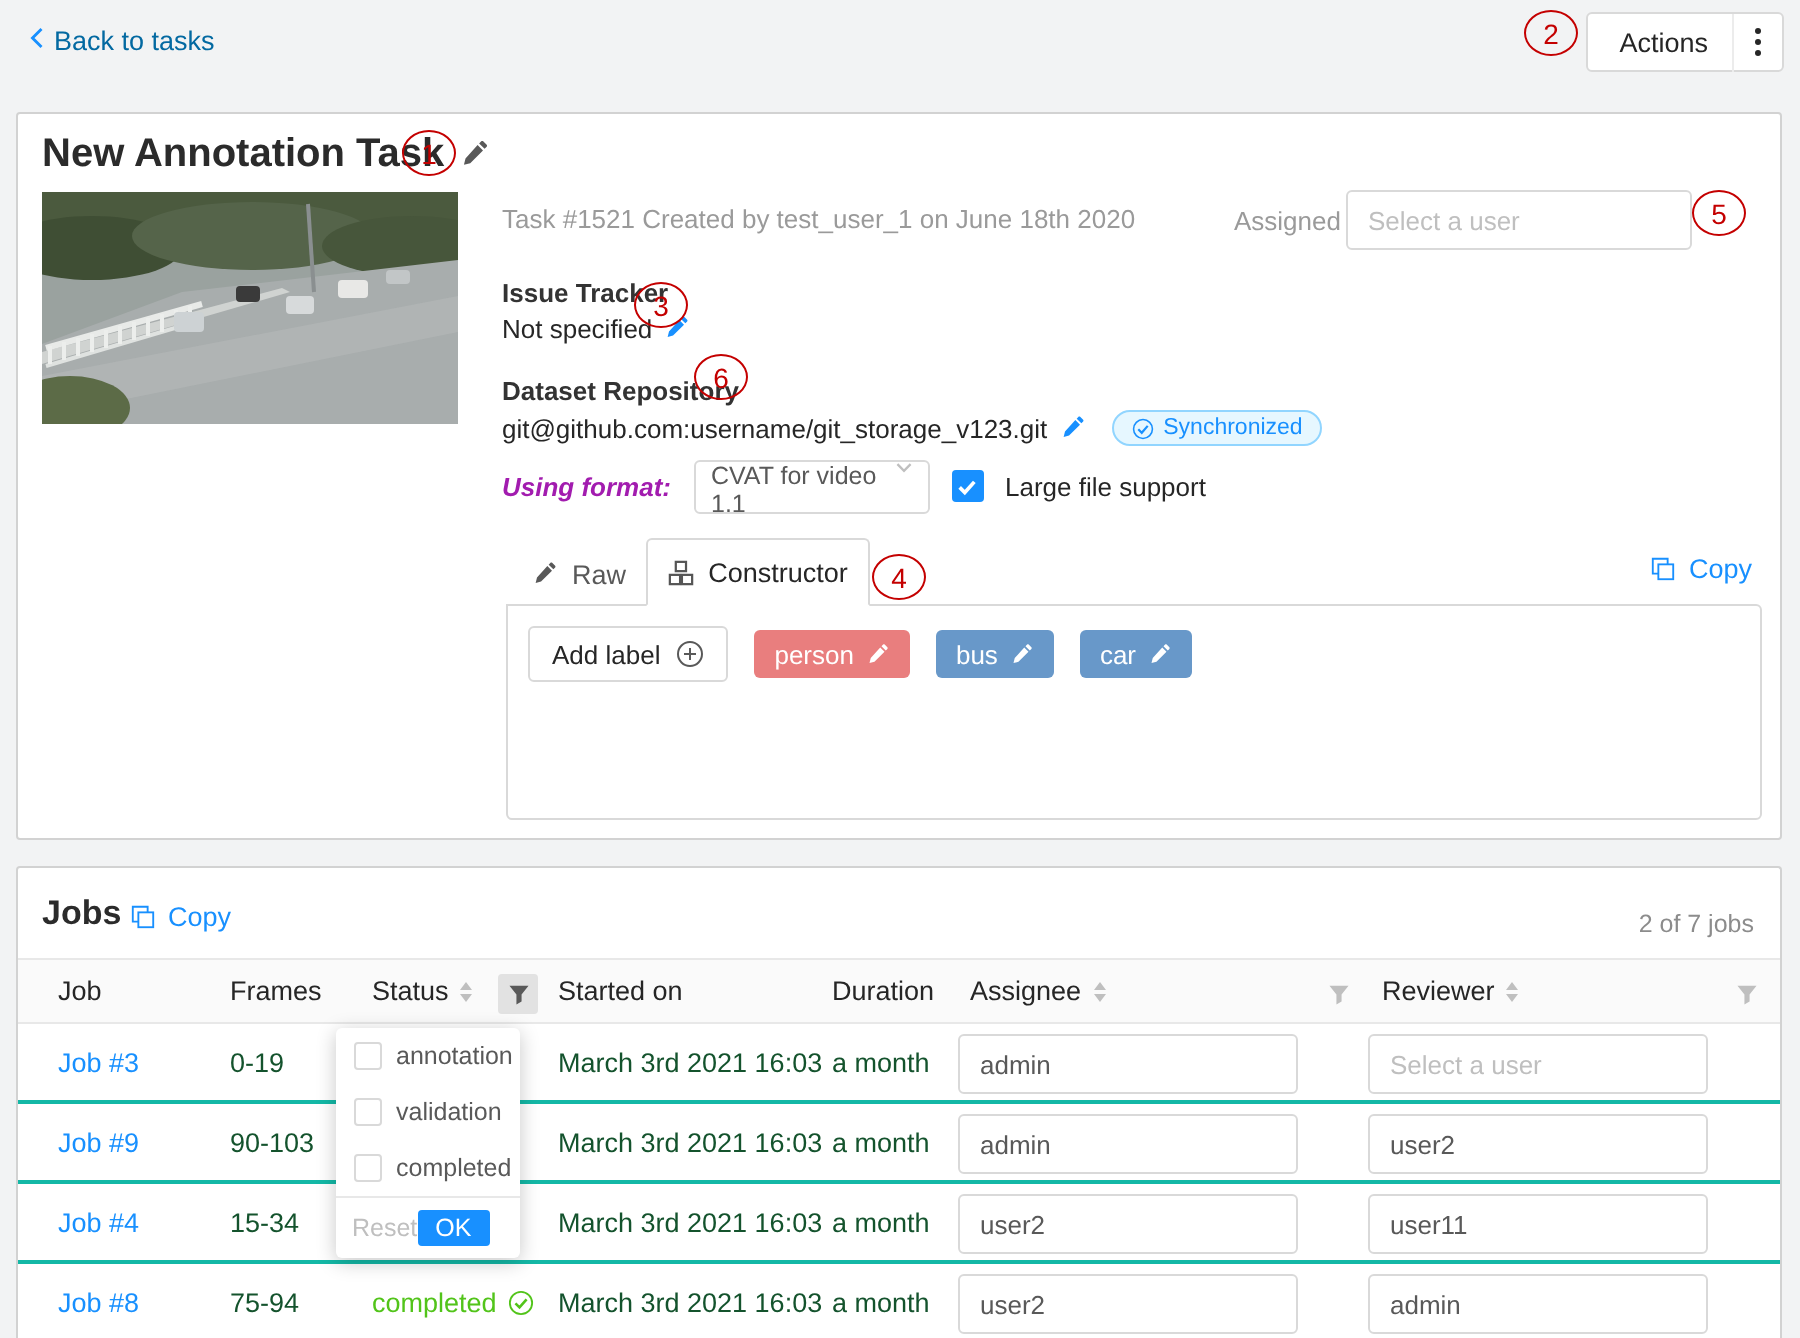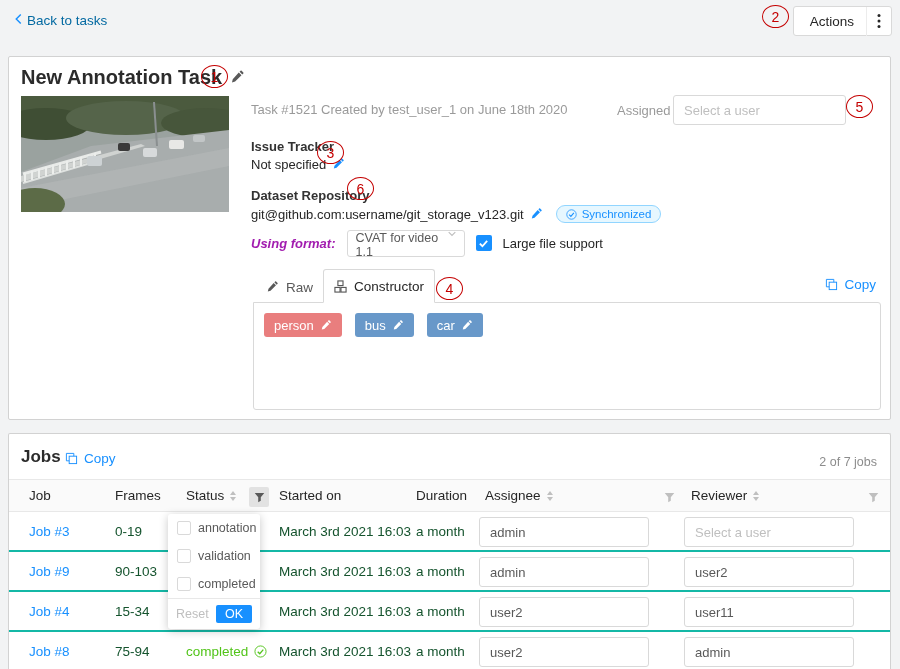--- a/index.html
+++ b/index.html
@@ -110,21 +110,21 @@
   .in-assignee { left:470px; width:170px; }
   .in-reviewer { left:675px; width:170px; }
 
   
   .filter-dropdown { position:absolute; left:168px; top:514px; width:92px; background:#fff;
     border-radius:3px; box-shadow:0 2px 10px rgba(0,0,0,.22); z-index:40; }
   .fd-item { display:flex; gap:7px; align-items:center; padding:7px 9px; font-size:12.5px;
     color:#595959; cursor:pointer; }
   .fd-check { width:14px; height:14px; border:1px solid #d9d9d9; border-radius:2px; background:#fff; flex:0 0 auto; }
   .fd-footer { border-top:1px solid #e8e8e8; padding:6px 8px; display:flex;
-    justify-content:space-between; align-items:center; }
+    align-items:center; }
   .fd-reset { font-size:12.5px; color:#bfbfbf; cursor:pointer; }
   .fd-ok { background:#1890ff; color:#fff; border:none; border-radius:2px; font-size:12.5px;
     padding:2px 9px; cursor:pointer; font-family:"Liberation Sans",sans-serif; }
 
   
   .callout { position:absolute; width:27px; height:23px; border:1.6px solid #c40000; border-radius:50%;
     color:#c40000; display:flex; align-items:center; justify-content:center; font-size:14px;
     z-index:60; background:transparent; }
 </style>
 </head>
@@ -265,20 +265,27 @@
     <div class="copy-link copy-c1">
       <svg width="13" height="13" viewBox="0 0 14 14" fill="none" stroke="#1890ff">
           <rect x="4.5" y="4.5" width="8" height="8"></rect>
           <path d="M9.5 4.5v-3h-8v8h3"></path>
         </svg>
       <span>Copy</span>
     </div>
 
     <div class="constructor-panel">
       <div class="ctor-toolbar">
+        <button class="add-label-btn">
+          <span>Add label</span>
+          <svg width="14" height="14" viewBox="0 0 14 14" fill="none" stroke="#595959">
+              <circle cx="7" cy="7" r="6"></circle>
+              <path d="M7 4v6M4 7h6"></path>
+            </svg>
+        </button>
         <span class="chip" style="background: rgb(233, 126, 126);">
           <span>person</span>
           <span class="pencil">
             <svg width="11" height="11" viewBox="0 0 16 16">
                 <path d="M12.1 1.9l2 2c.3.3.3.8 0 1.1l-1.2 1.2-3.1-3.1L11 1.9c.3-.3.8-.3 1.1 0zM8.9 4l3.1 3.1-7.3 7.3-3.6.9.9-3.6L8.9 4z" fill="currentColor"></path>
               </svg>
           </span>
         </span>
         <span class="chip" style="background: rgb(104, 152, 201);">
           <span>bus</span>

